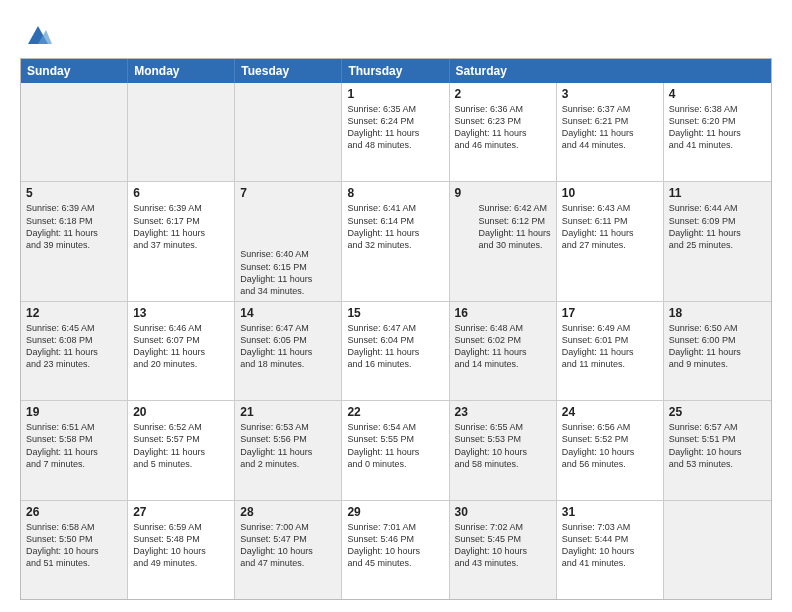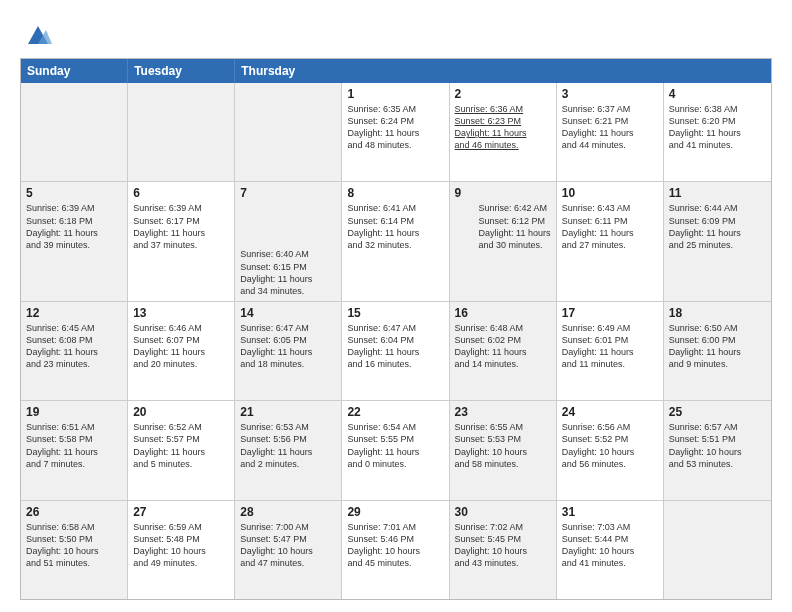--- a/index.html
+++ b/index.html
@@ -134,38 +134,40 @@
       </svg>
     </div>
     <div class="title-block">
       <div class="month-title"></div>
       <div class="location"></div>
     </div>
   </div>
   <div class="calendar">
     <div class="cal-header">
     <div class="cal-header-cell">Sunday</div>
+        <div class="cal-header-cell">Monday</div>
         <div class="cal-header-cell">Tuesday</div>
         <div class="cal-header-cell">Thursday</div>
+        <div class="cal-header-cell">Saturday</div>
       </div>
     <div class="cal-body">
     <div class="cal-row">
           <div class="cal-cell shaded empty"></div>
           <div class="cal-cell shaded empty"></div>
           <div class="cal-cell shaded empty"></div>
           <div class="cal-cell">
             <span class="day-number">1</span>
             <div class="cell-text" style="white-space: pre-line;">Sunrise: 6:35 AM
 Sunset: 6:24 PM
 Daylight: 11 hours
 and 48 minutes.</div>
           </div>
           <div class="cal-cell">
             <span class="day-number">2</span>
-            <div class="cell-text" style="white-space: pre-line; text-decoration: underline;">Sunrise: 6:36 AM
+            <div class="cell-text" style="white-space: pre-line;">Sunrise: 6:36 AM
 Sunset: 6:23 PM
 Daylight: 11 hours
 and 46 minutes.</div>
           </div>
           <div class="cal-cell">
             <span class="day-number">3</span>
             <div class="cell-text" style="white-space: pre-line;">Sunrise: 6:37 AM
 Sunset: 6:21 PM
 Daylight: 11 hours
 and 44 minutes.</div>

